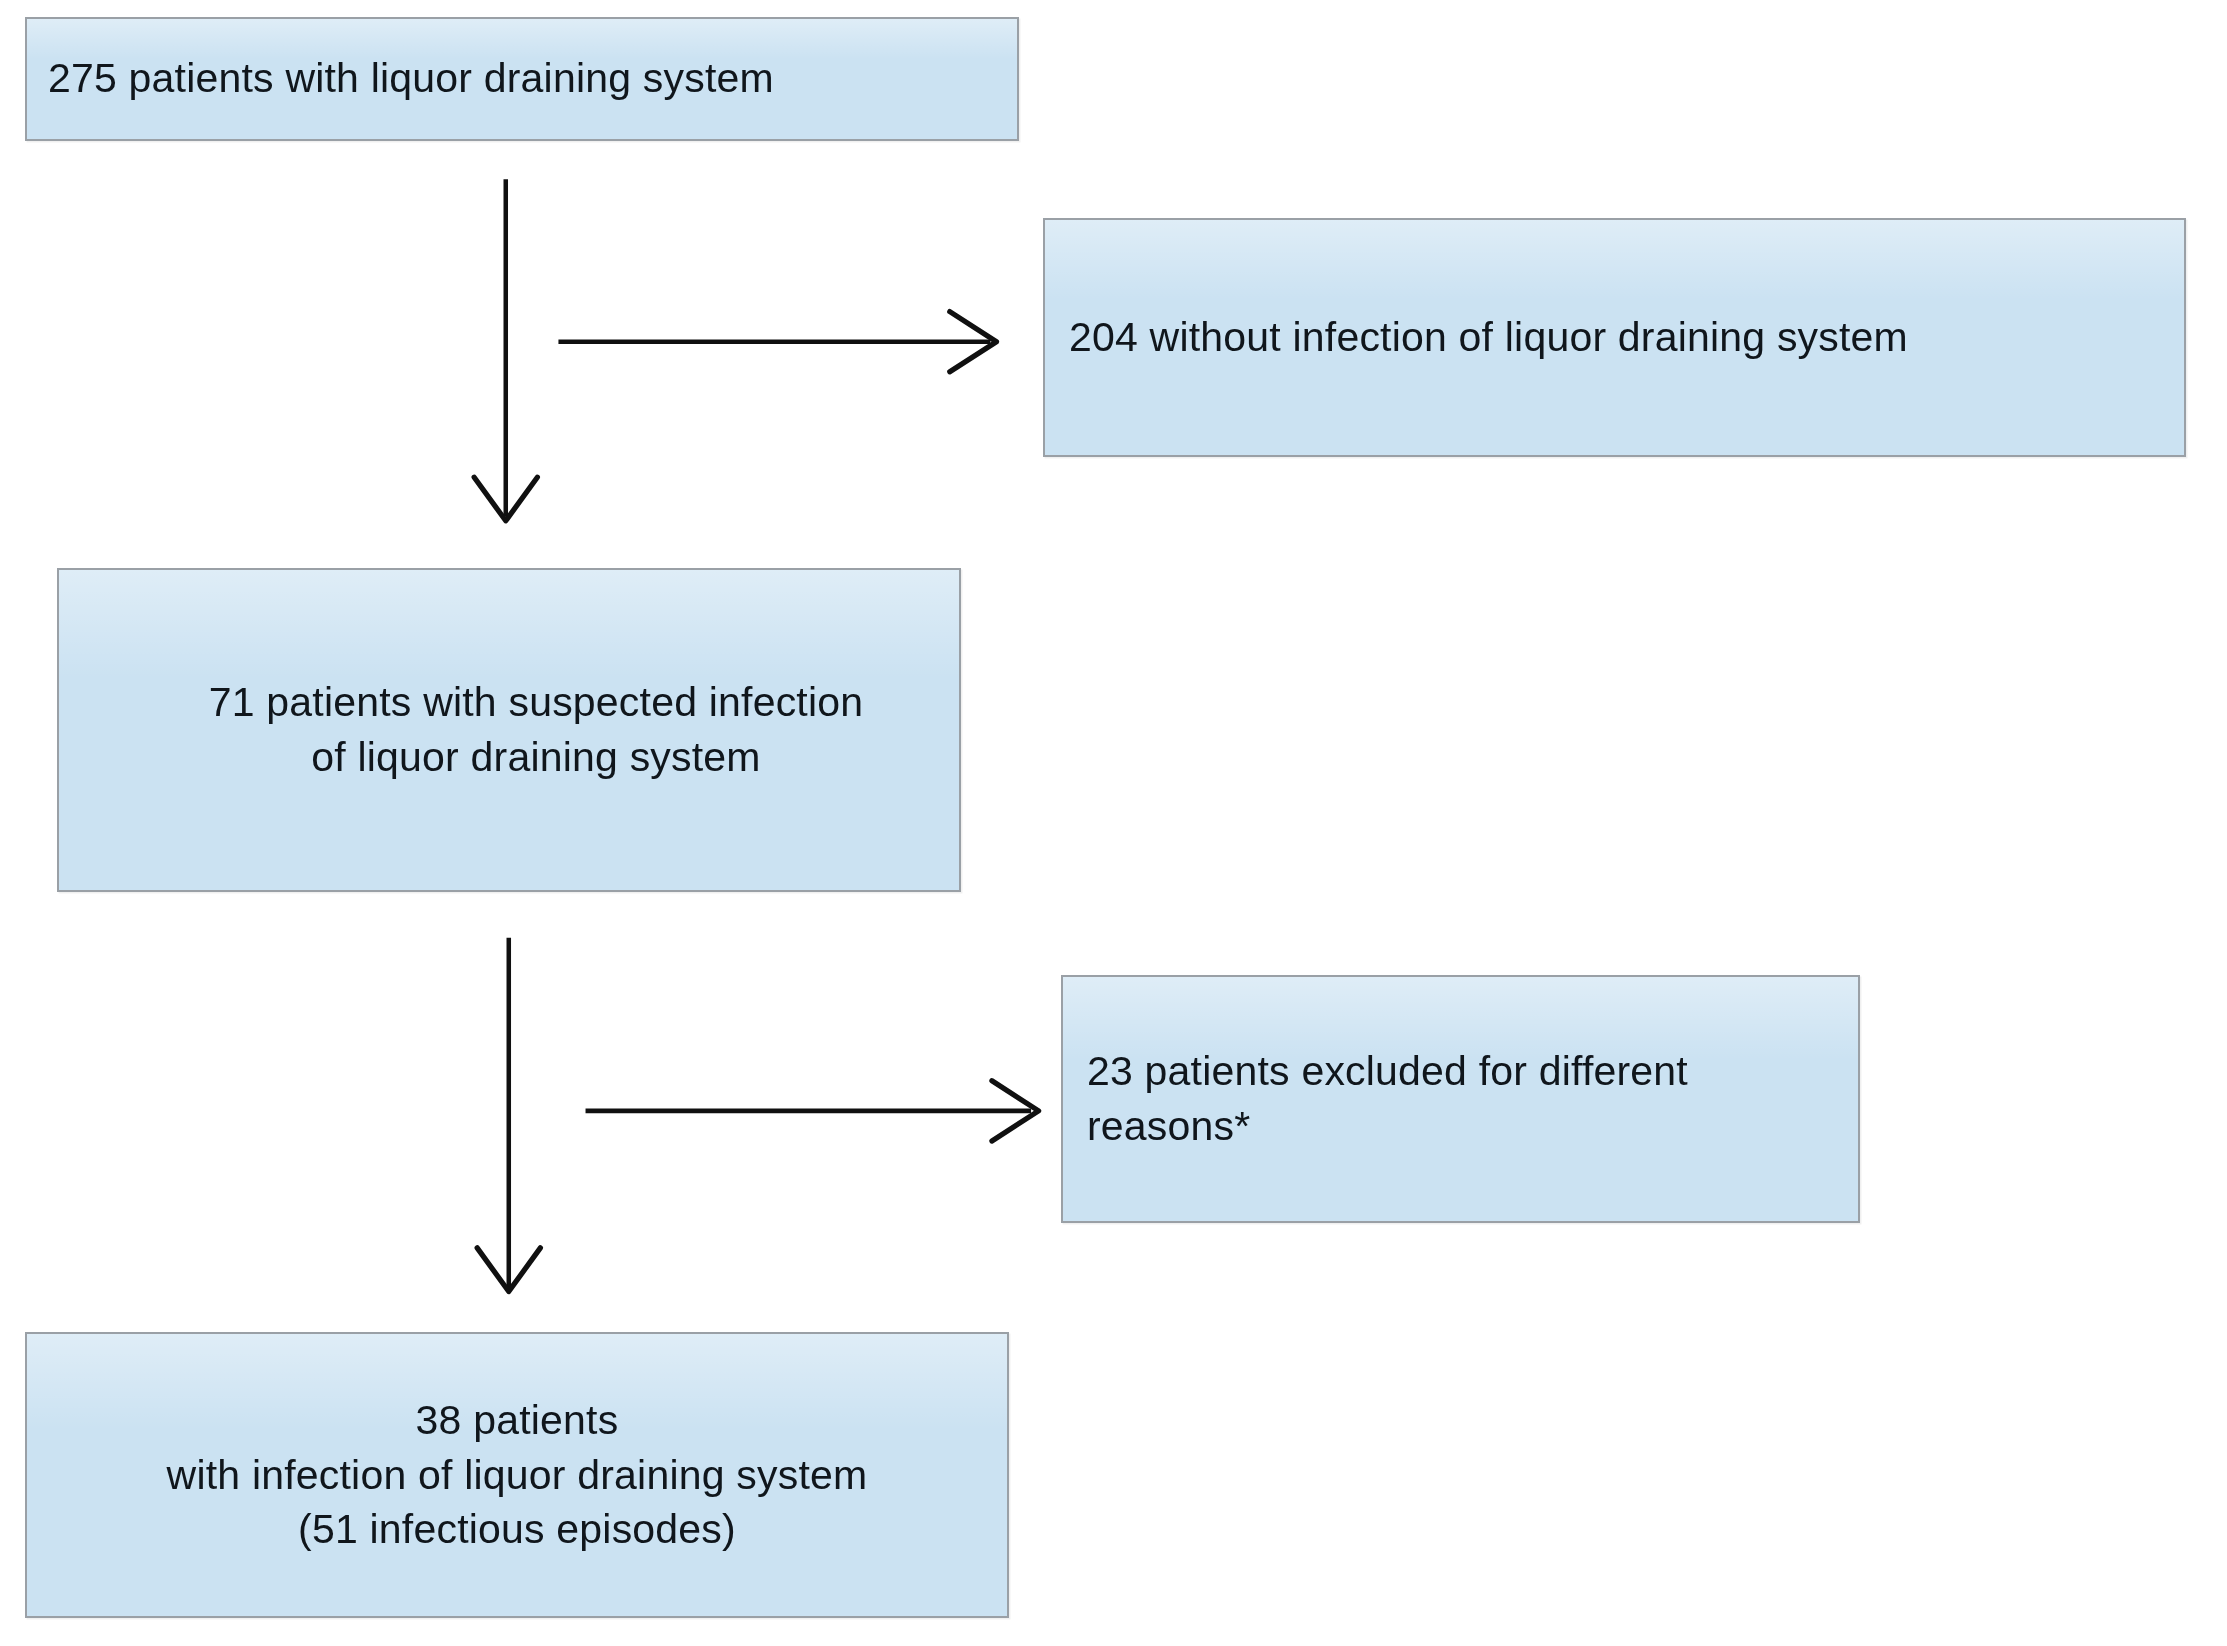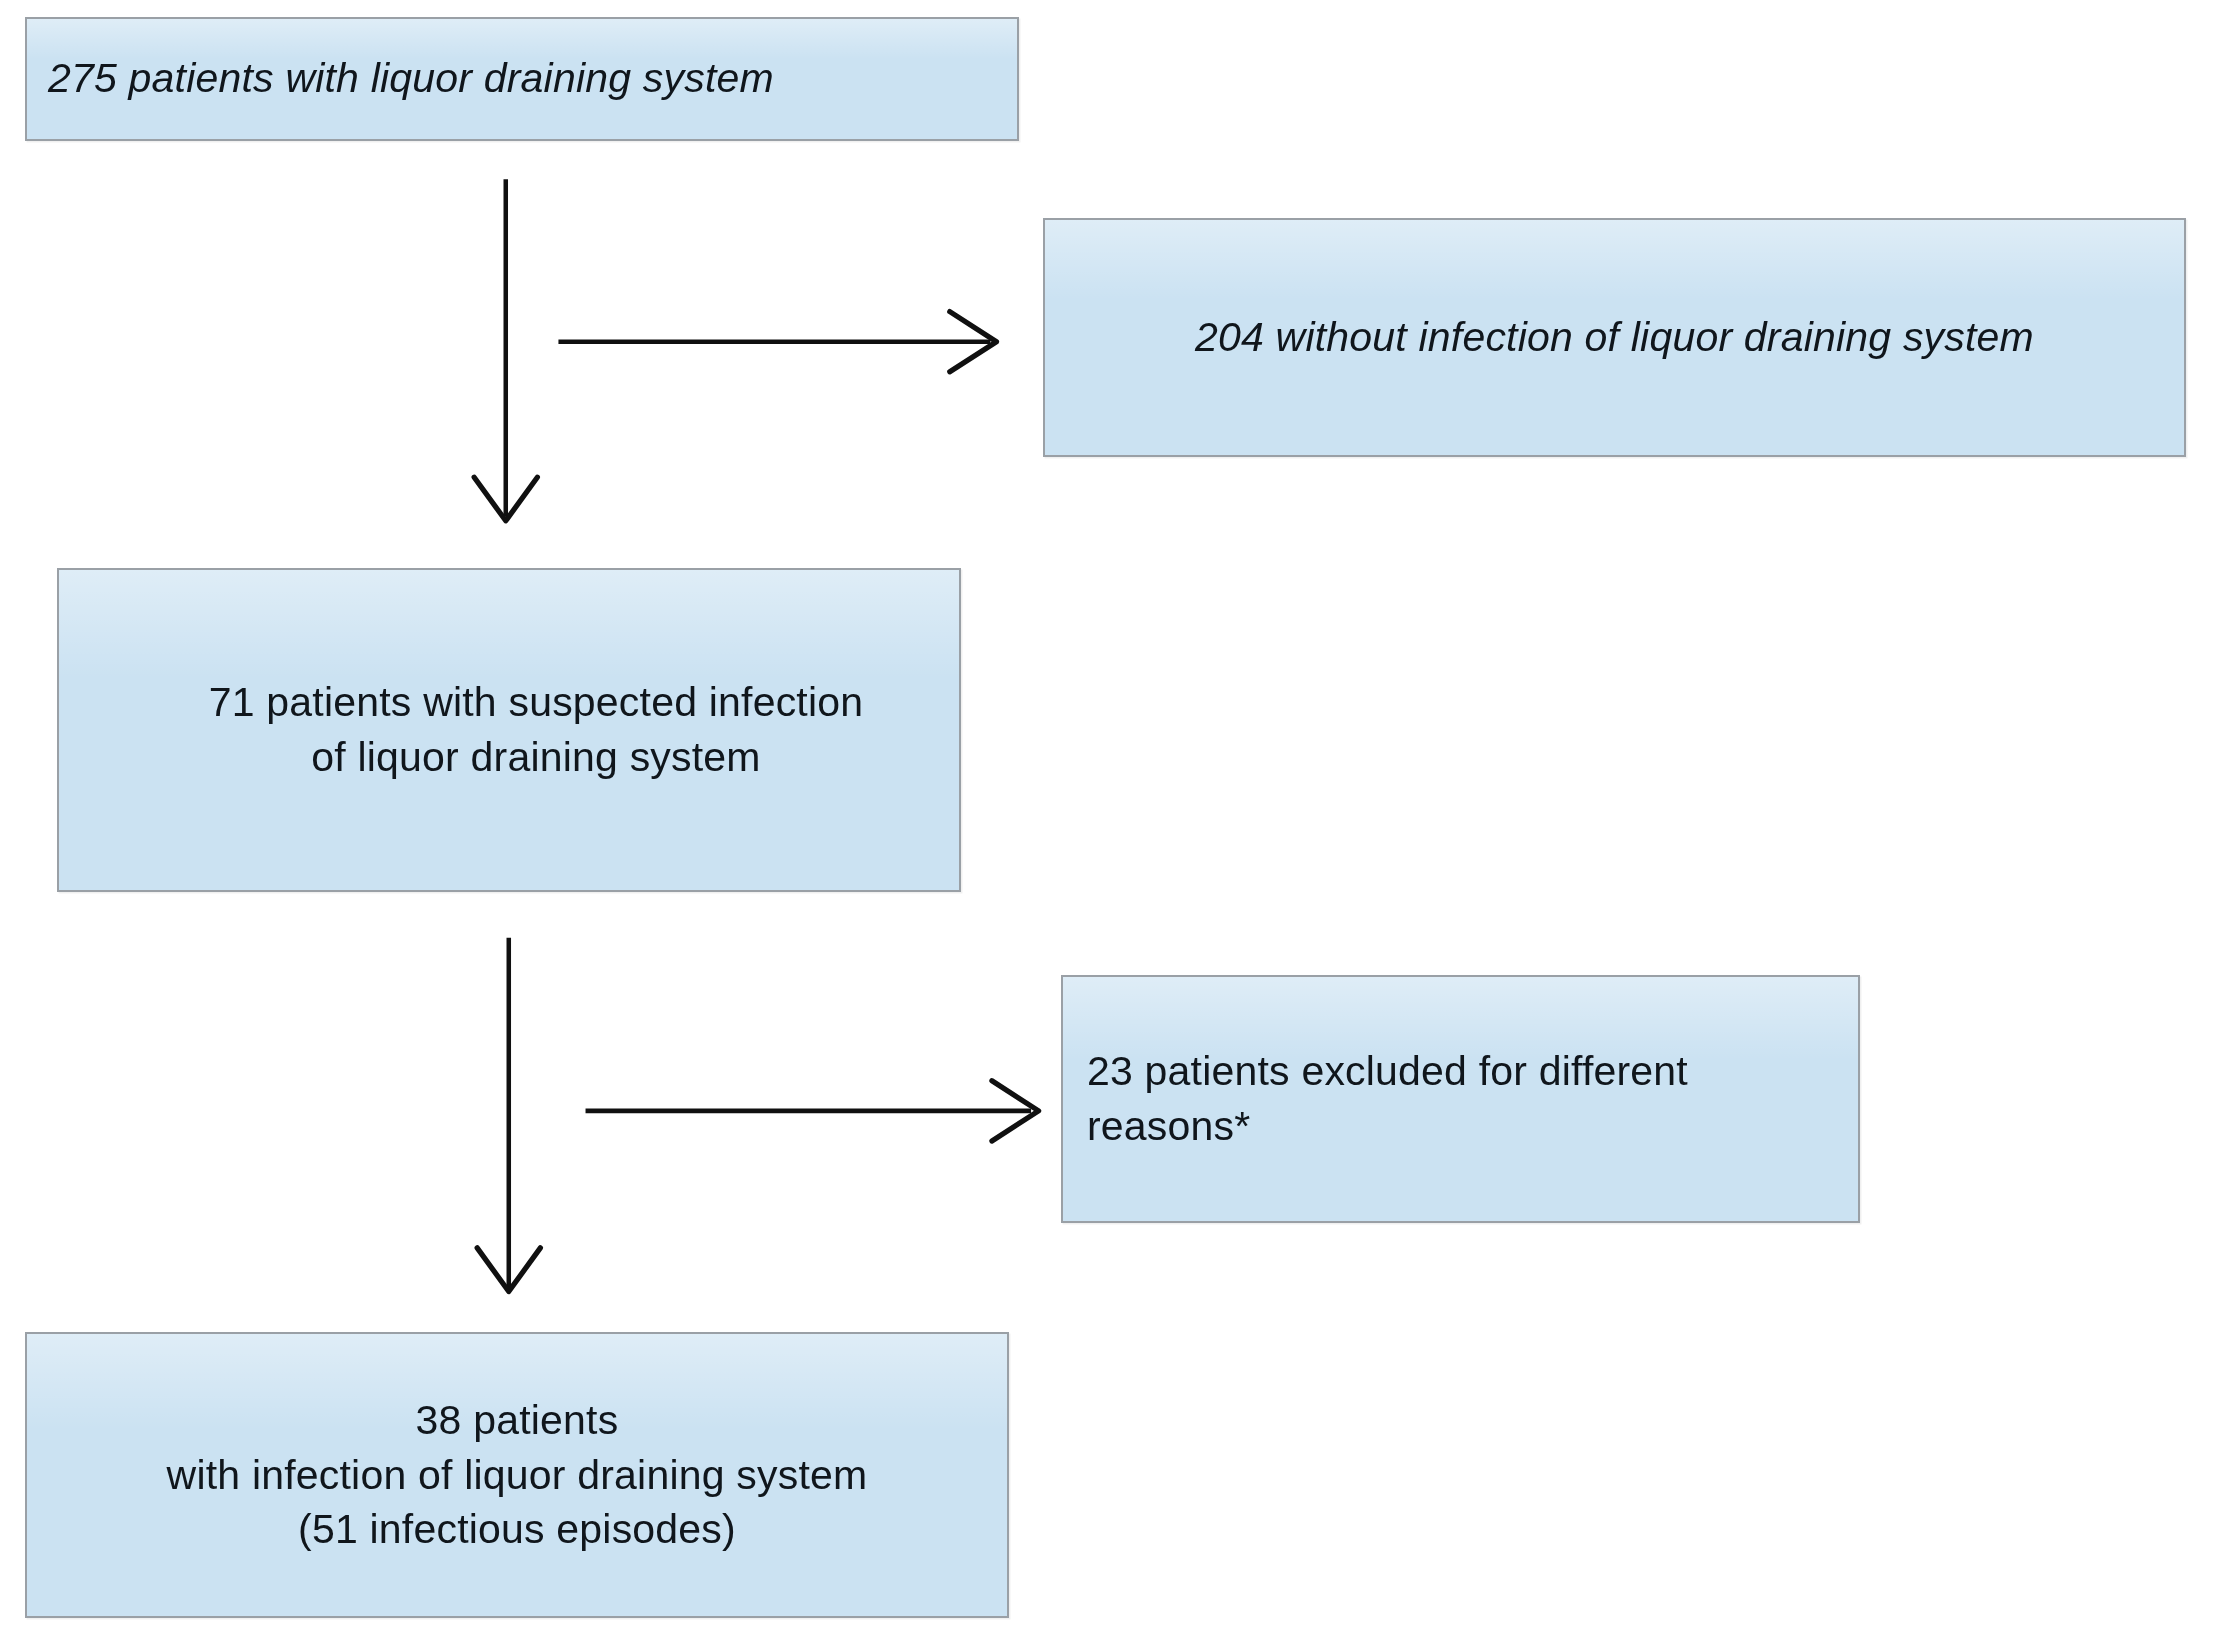--- a/index.html
+++ b/index.html
@@ -41,24 +41,24 @@
     color: #10161c;
     font-family: "Liberation Sans", sans-serif;
     font-size: 41px;
     line-height: 1.34;
     letter-spacing: 0.2px;
     white-space: pre-line;
   }
 
   
   #node-root        { left: 25px;   top: 16.6px;   width: 994px; height: 124px; }
-  #node-root .txt   { padding-left: 21px; text-align: left; font-style: italic; }
+  #node-root .txt   { padding-left: 21px; text-align: left; }
 
   #node-noinfection      { left: 1043px; top: 218px; width: 1143px; height: 239px; }
-  #node-noinfection .txt { text-align: center; font-style: italic; }
+  #node-noinfection .txt { padding-left: 24px; text-align: left; }
 
   #node-suspected        { left: 57px;  top: 568px; width: 904px; height: 324px; }
   #node-suspected .txt   { padding-left: 25px; text-align: center; margin-left: 29px; }
 
   #node-excluded         { left: 1061px; top: 975px; width: 799px; height: 248px; }
   #node-excluded .txt    { padding-left: 24px; text-align: left; }
 
   #node-final            { left: 25px;  top: 1332px; width: 984px; height: 286px; }
   #node-final .txt       { text-align: center; }
 

